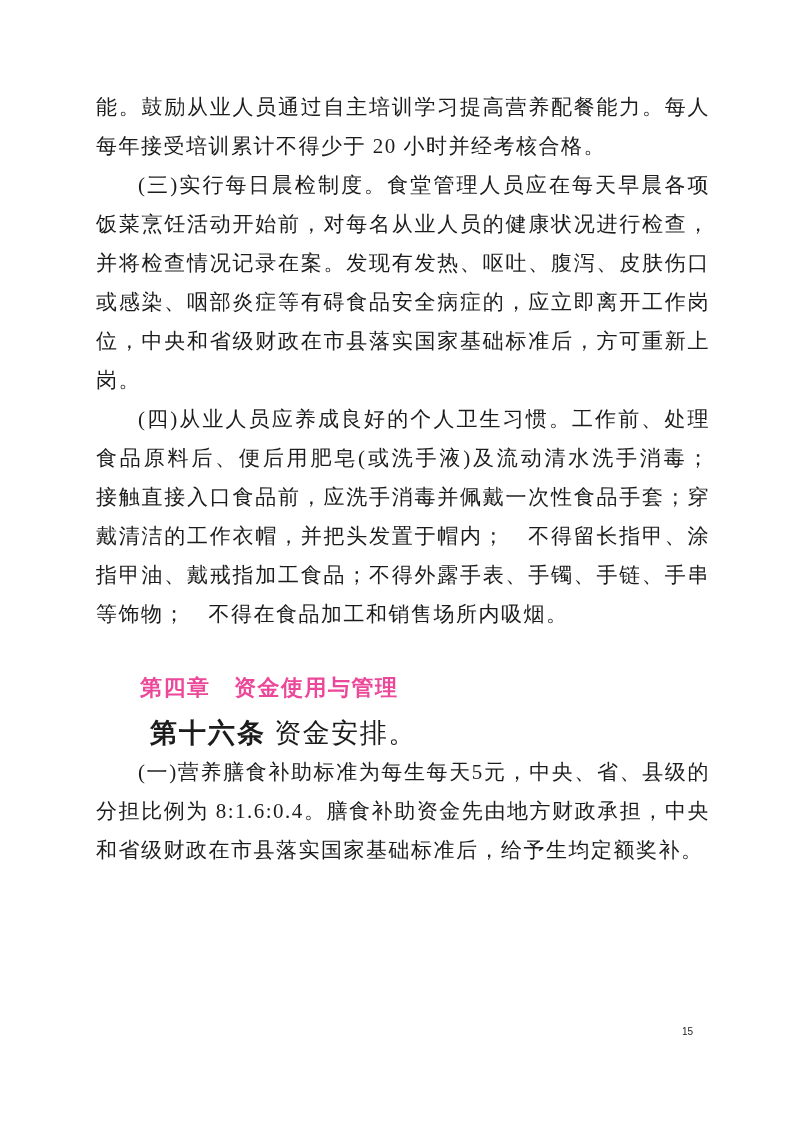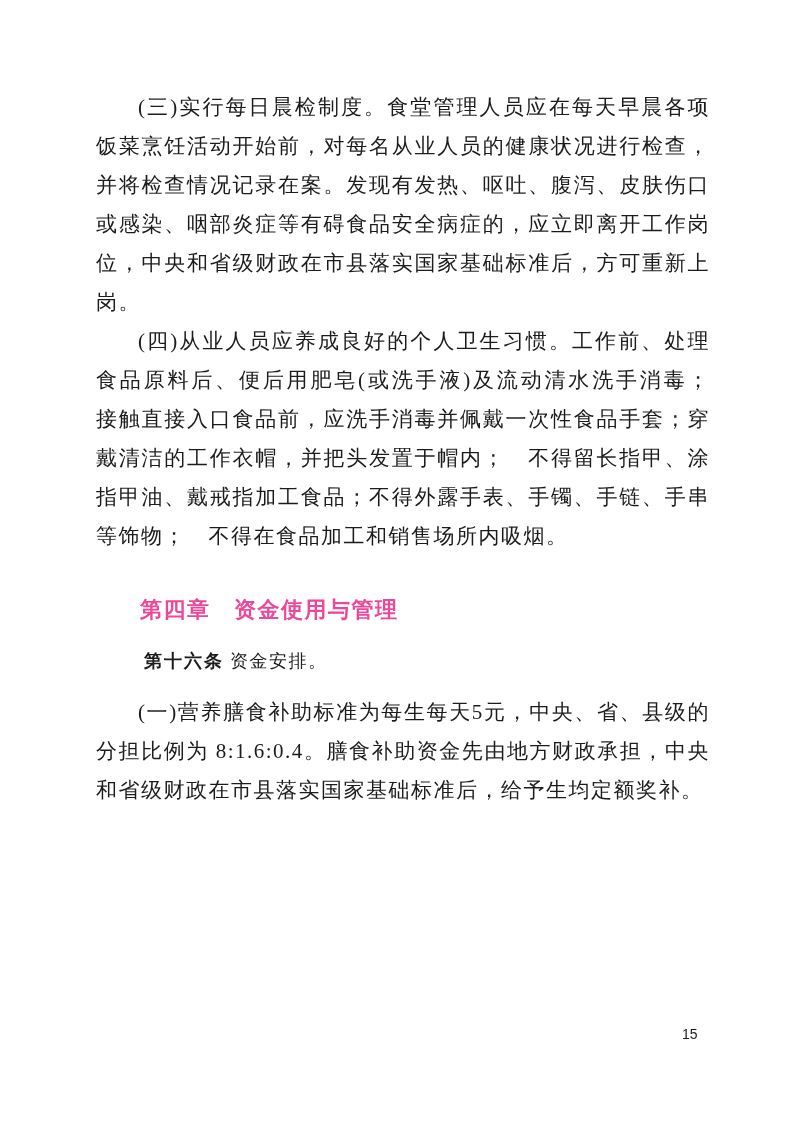--- a/index.html
+++ b/index.html
@@ -37,44 +37,45 @@
     margin: 34px 0 6px 0;
     padding-left: 2em;
     font-family: "Liberation Sans", "DejaVu Sans", sans-serif;
     font-weight: bold;
     font-size: 22px;
     line-height: 40px;
     letter-spacing: 1.5px;
     color: #ec4899;
   }
   p.article {
-    margin: 12px;
-    font-size: 18px;
+    margin: 0;
+    font-size: 27px;
     line-height: 39px;
     text-indent: 2em;
     letter-spacing: 1.5px;
   }
   p.article b {
     font-weight: bold;
     letter-spacing: 2px;
   }
   .page-number {
     position: absolute;
     left: 682px;
     top: 1026px;
     font-family: "Liberation Sans", "DejaVu Sans", sans-serif;
-    font-size: 14px;
+    font-size: 10px;
     color: #1c1c1c;
   }
 </style>
 </head>
 <body>
 
 <div class="page">
   <div class="content">
+    <p class="body">能。鼓励从业人员通过自主培训学习提高营养配餐能力。每人每年接受培训累计不得少于 20 小时并经考核合格。</p>
     <p class="body indent">(三)实行每日晨检制度。食堂管理人员应在每天早晨各项饭菜烹饪活动开始前，对每名从业人员的健康状况进行检查，并将检查情况记录在案。发现有发热、呕吐、腹泻、皮肤伤口或感染、咽部炎症等有碍食品安全病症的，应立即离开工作岗位，中央和省级财政在市县落实国家基础标准后，方可重新上岗。</p>
     <p class="body indent">(四)从业人员应养成良好的个人卫生习惯。工作前、处理食品原料后、便后用肥皂(或洗手液)及流动清水洗手消毒；　接触直接入口食品前，应洗手消毒并佩戴一次性食品手套；穿戴清洁的工作衣帽，并把头发置于帽内；　不得留长指甲、涂指甲油、戴戒指加工食品；不得外露手表、手镯、手链、手串等饰物；　不得在食品加工和销售场所内吸烟。</p>
     <h2 class="chapter">第四章　资金使用与管理</h2>
     <p class="article"><b>第十六条</b> <span>资金安排。</span></p>
     <p class="body indent">(一)营养膳食补助标准为每生每天5元，中央、省、县级的分担比例为 8:1.6:0.4。膳食补助资金先由地方财政承担，中央和省级财政在市县落实国家基础标准后，给予生均定额奖补。</p>
   </div>
   <div class="page-number">15</div>
 </div>
 
 </body></html>

